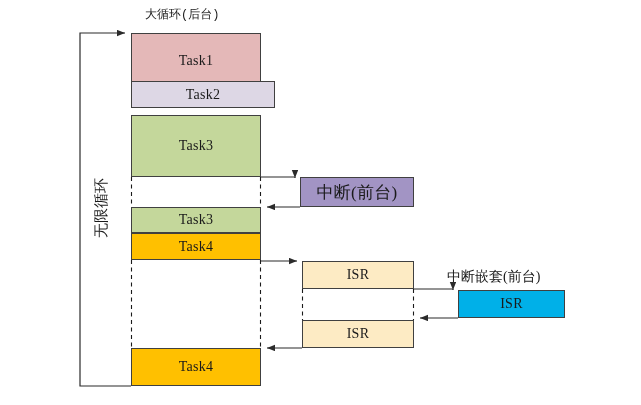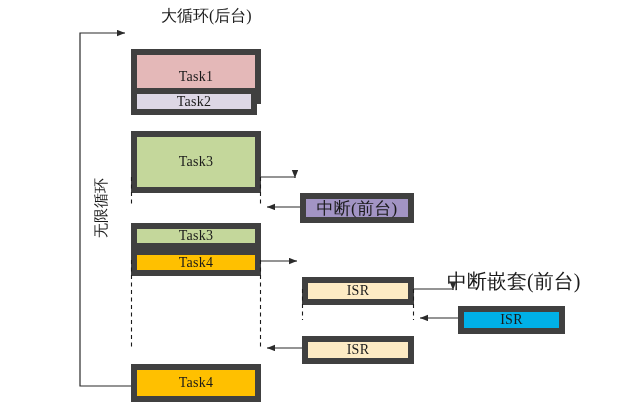--- a/index.html
+++ b/index.html
@@ -11,29 +11,28 @@
     position: relative;
     width: 641px;
     height: 405px;
     background: #ffffff;
     font-family: "Liberation Serif", "DejaVu Serif", serif;
     overflow: hidden;
   }
   .box {
     position: absolute;
     box-sizing: border-box;
-    border: 6px solid #404040;
+    border: 1px solid #404040;
     display: flex;
     align-items: center;
     justify-content: center;
     color: #1a1a1a;
     font-size: 14px;
     letter-spacing: 0.3px;
     white-space: nowrap;
-    margin-top: 16px;
   }
   .label {
     position: absolute;
     color: #1a1a1a;
     white-space: nowrap;
     font-size: 15px;
   }
   .vlabel {
     position: absolute;
     white-space: nowrap;
@@ -48,28 +47,28 @@
     width: 641px;
     height: 405px;
     pointer-events: none;
   }
 </style>
 </head>
 <body>
 
 <div id="canvas">
 
-  <div class="label" style="left:161px; top:6px; font-size:16px;">大循环(后台)</div>
+  <div class="label" style="left:145px; top:6px; font-size:12px;font-family:Liberation Mono, monospace;">大循环(后台)</div>
 
-  <div class="label" style="left:447px; top:268px; font-size:20px;text-align:right;">中断嵌套(前台)</div>
+  <div class="label" style="left:447px; top:268px; font-size:14px;text-align:right;">中断嵌套(前台)</div>
 
   <div class="vlabel" style="left:92px; top:238px; transform: rotate(-90deg);">无限循环</div>
 
   <div class="box" style="left:131px; top:33px; width:130px; height:55px; background:#E4B8B8;">Task1</div>
-  <div class="box" style="left:131px; top:72px; width:126px; height:27px; background:#DDD7E5;">Task2</div>
+  <div class="box" style="left:131px; top:81px; width:144px; height:27px; background:#DDD7E5;">Task2</div>
   <div class="box" style="left:131px; top:115px; width:130px; height:62px; background:#C4D79B;">Task3</div>
   <div class="box" style="left:131px; top:207px; width:130px; height:26px; background:#C4D79B;">Task3</div>
   <div class="box" style="left:131px; top:233px; width:130px; height:27px; background:#FFC000;">Task4</div>
   <div class="box" style="left:131px; top:348px; width:130px; height:38px; background:#FFC000;">Task4</div>
 
   <div class="box" style="left:300px; top:177px; width:114px; height:30px; background:#A294C4; font-size:17px;">中断(前台)</div>
   <div class="box" style="left:302px; top:261px; width:112px; height:28px; background:#FDEBC4;">ISR</div>
   <div class="box" style="left:302px; top:320px; width:112px; height:28px; background:#FDEBC4;">ISR</div>
   <div class="box" style="left:458px; top:290px; width:107px; height:28px; background:#00B0E8;">ISR</div>
 

